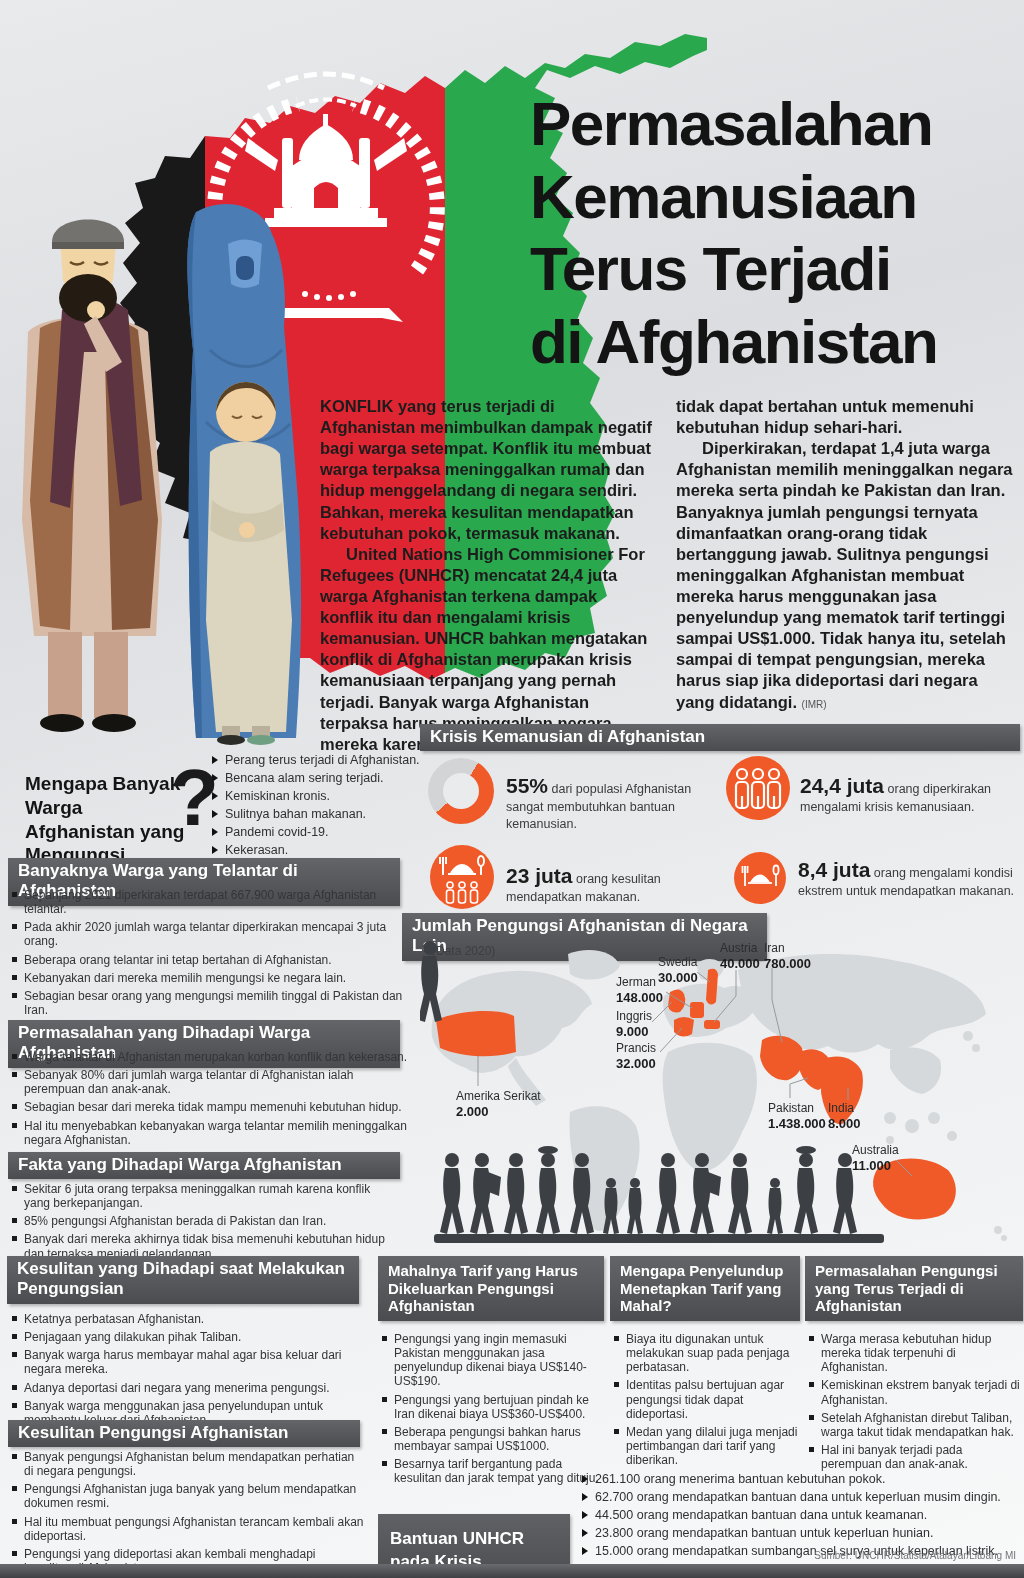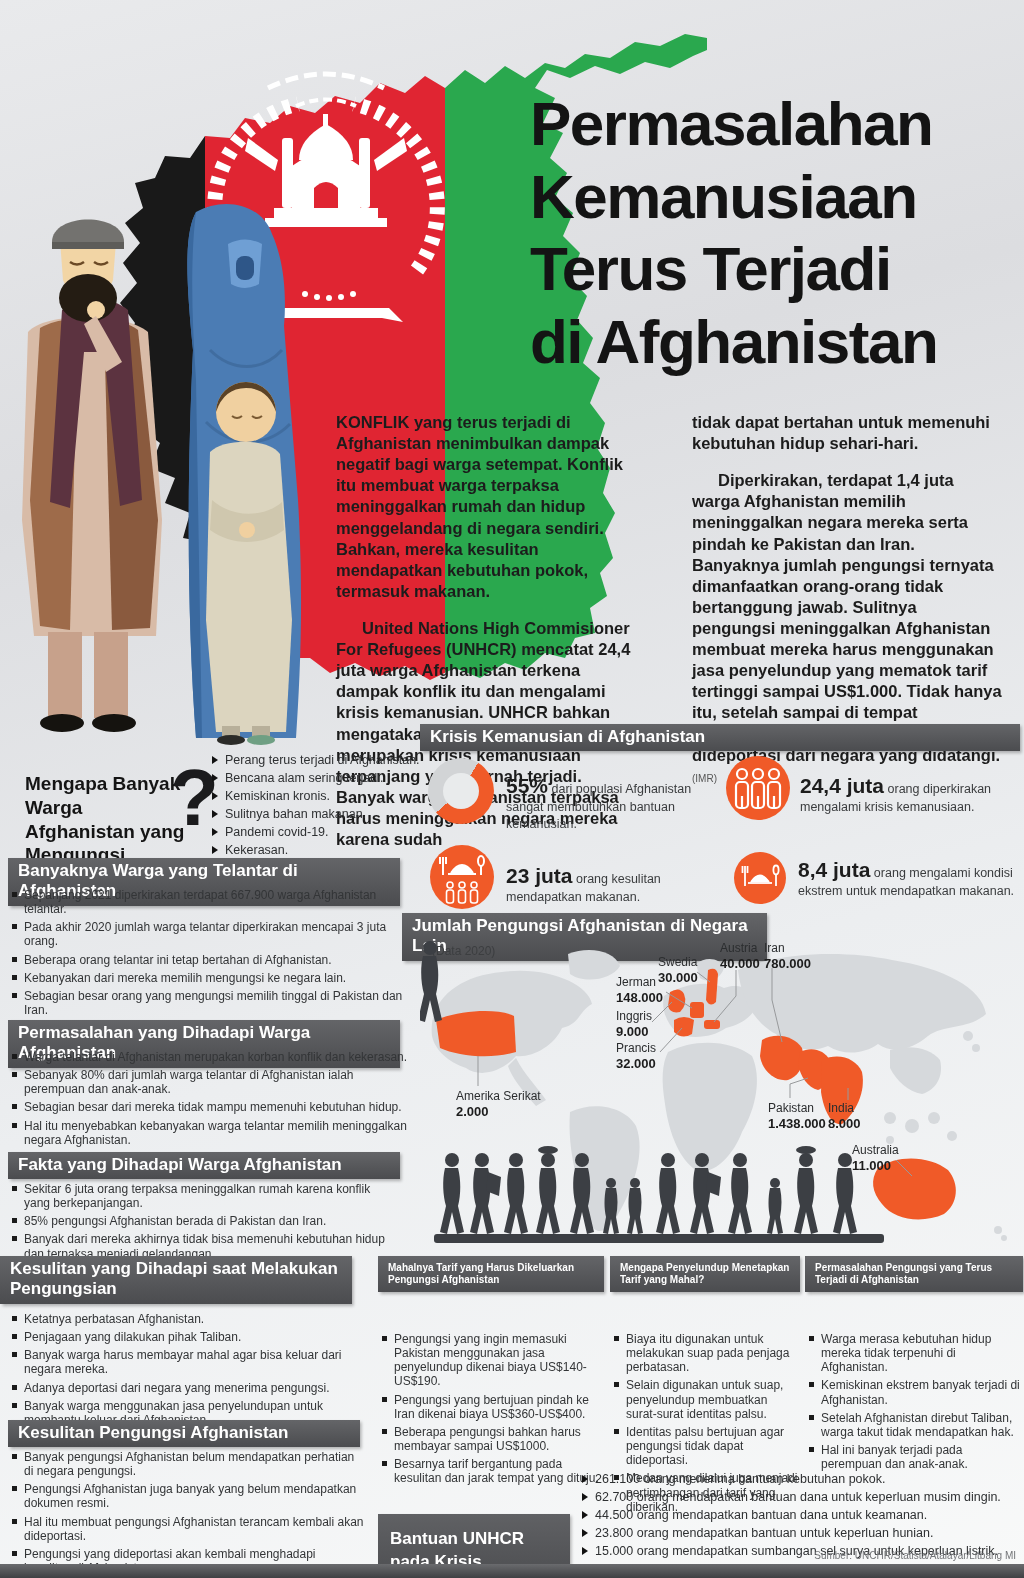--- a/index.html
+++ b/index.html
@@ -6,30 +6,30 @@
   *{box-sizing:border-box;}
   #poster{
     position:relative;width:1024px;height:1578px;margin:0 auto;overflow:hidden;
     background:linear-gradient(165deg,#e9eaec 0%,#dcdde0 28%,#eceef0 62%,#f8f9f9 100%);
     font-family:"Liberation Sans",sans-serif;color:#222;
   }
   .abs{position:absolute;}
   
   .headline{font-weight:700;font-size:62px;line-height:1.17;letter-spacing:-1.5px;color:#141414;}
   
-  .intro p{margin:16px;font-weight:700;font-size:16.5px;line-height:1.28;color:#1c1c1c;}
+  .intro p{margin:0;font-weight:700;font-size:16.5px;line-height:1.28;color:#1c1c1c;}
   .intro p.indent{text-indent:26px;}
   .byline{font-size:10px;font-weight:400;color:#555;}
   
   .bar{
     background:linear-gradient(180deg,#646568,#4b4c4f);
     color:#fff;font-weight:700;font-size:17px;line-height:1.2;
     padding:3px 10px 4px 10px;box-shadow:1.5px 2px 3px rgba(0,0,0,.28);
   }
-  .bar.small{font-size:10px;line-height:1.18;padding:6px 10px;}
+  .bar.small{font-size:15px;line-height:1.18;padding:6px 10px;}
   
   ul.sq,ul.arrow{list-style:none;margin:0;padding:0;}
   ul.sq li{position:relative;padding-left:12px;margin-bottom:4px;font-size:12px;line-height:1.18;color:#333537;}
   ul.sq li::before{content:"";position:absolute;left:0;top:4px;width:5px;height:5px;background:#1b1b1b;}
   ul.arrow li{position:relative;padding-left:13px;margin-bottom:3px;font-size:12.5px;line-height:1.2;color:#2e3032;}
   ul.arrow li::before{content:"";position:absolute;left:0;top:3px;width:0;height:0;
     border-left:6px solid #111;border-top:4px solid transparent;border-bottom:4px solid transparent;}
   .colList li{font-size:12.5px;margin-bottom:6px;}
   
   .why-title{font-weight:700;font-size:19px;line-height:1.25;color:#141414;}
@@ -359,21 +359,21 @@
       <g transform="translate(376,212)">
           <circle cx="10" cy="8" r="7"></circle>
           <path d="M3,16 C0,28 1,44 4,54 L-2,80 5,82 10,60 15,82 22,80 16,54 C19,42 19,28 16,16 Z"></path>
           <ellipse cx="10" cy="-2" rx="10" ry="4"></ellipse>
         </g>
       <use href="#rfA" x="415" y="212"></use>
       <rect x="14" y="294" width="450" height="9" rx="3"></rect>
     </g>
   </svg>
 
-  <div class="abs bar" style="left:0;top:1256px;width:352px">Kesulitan yang Dihadapi saat Melakukan Pengungsian</div>
+  <div class="abs bar" style="left:7px;top:1256px;width:352px">Kesulitan yang Dihadapi saat Melakukan Pengungsian</div>
   <ul class="abs sq" style="left:12px;top:1312px;width:352px">
     <li>Ketatnya perbatasan Afghanistan.</li>
     <li>Penjagaan yang dilakukan pihak Taliban.</li>
     <li>Banyak warga harus membayar mahal agar bisa keluar dari negara mereka.</li>
     <li>Adanya deportasi dari negara yang menerima pengungsi.</li>
     <li>Banyak warga menggunakan jasa penyelundupan untuk membantu keluar dari Afghanistan.</li>
   </ul>
 
   <div class="abs bar" style="left:8px;top:1420px;width:352px">Kesulitan Pengungsi Afghanistan</div>
   <ul class="abs sq" style="left:12px;top:1450px;width:352px">
@@ -387,21 +387,20 @@
   <ul class="abs sq colList" style="left:382px;top:1332px;width:222px">
     <li>Pengungsi yang ingin memasuki Pakistan menggunakan jasa penyelundup dikenai biaya US$140-US$190.</li>
     <li>Pengungsi yang bertujuan pindah ke Iran dikenai biaya US$360-US$400.</li>
     <li>Beberapa pengungsi bahkan harus membayar sampai US$1000.</li>
     <li>Besarnya tarif bergantung pada kesulitan dan jarak tempat yang dituju.</li>
   </ul>
 
   <div class="abs bar small" style="left:610px;top:1256px;width:190px">Mengapa Penyelundup Menetapkan Tarif yang Mahal?</div>
   <ul class="abs sq colList" style="left:614px;top:1332px;width:186px">
     <li>Biaya itu digunakan untuk melakukan suap pada penjaga perbatasan.</li>
-    <li>Selain digunakan untuk suap, penyelundup membuatkan surat-surat identitas palsu.</li>
     <li>Identitas palsu bertujuan agar pengungsi tidak dapat dideportasi.</li>
     <li>Medan yang dilalui juga menjadi pertimbangan dari tarif yang diberikan.</li>
   </ul>
 
   <div class="abs bar small" style="left:805px;top:1256px;width:218px">Permasalahan Pengungsi yang Terus Terjadi di Afghanistan</div>
   <ul class="abs sq colList" style="left:809px;top:1332px;width:214px">
     <li>Warga merasa kebutuhan hidup mereka tidak terpenuhi di Afghanistan.</li>
     <li>Kemiskinan ekstrem banyak terjadi di Afghanistan.</li>
     <li>Setelah Afghanistan direbut Taliban, warga takut tidak mendapatkan hak.</li>
     <li>Hal ini banyak terjadi pada perempuan dan anak-anak.</li>

